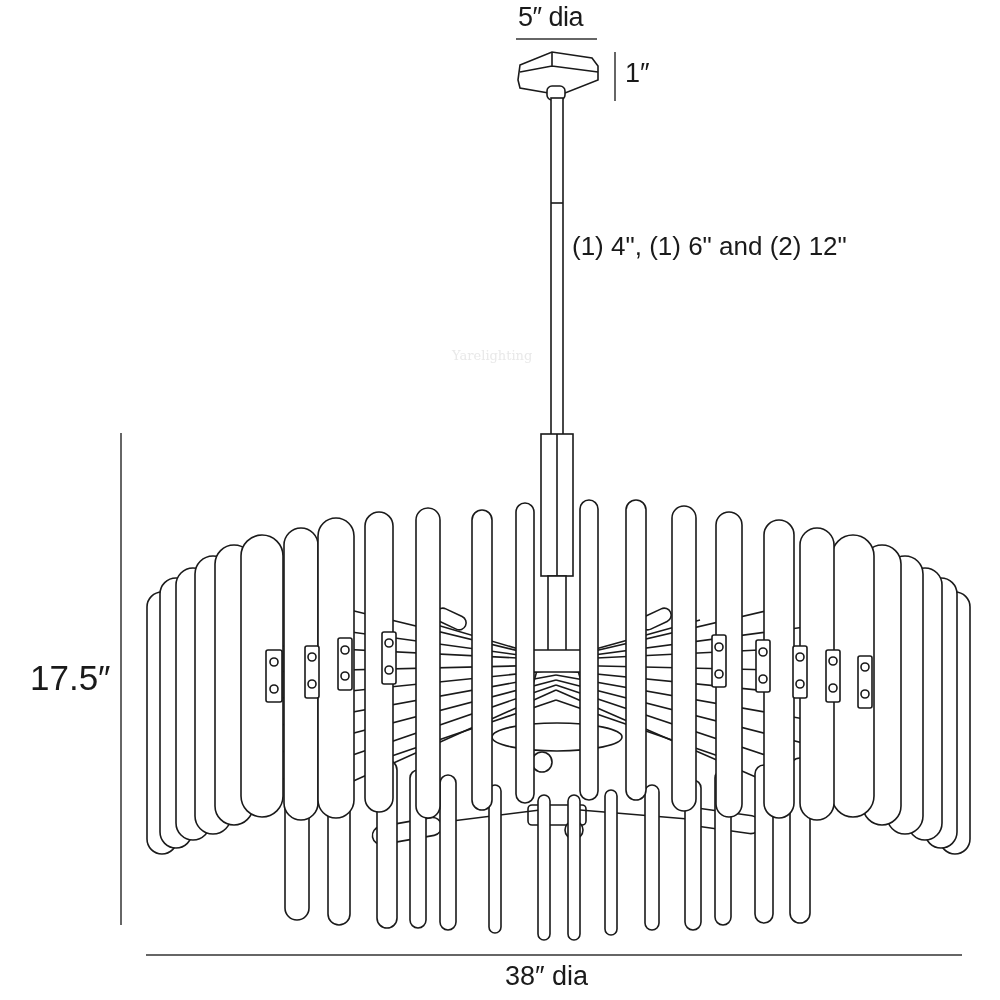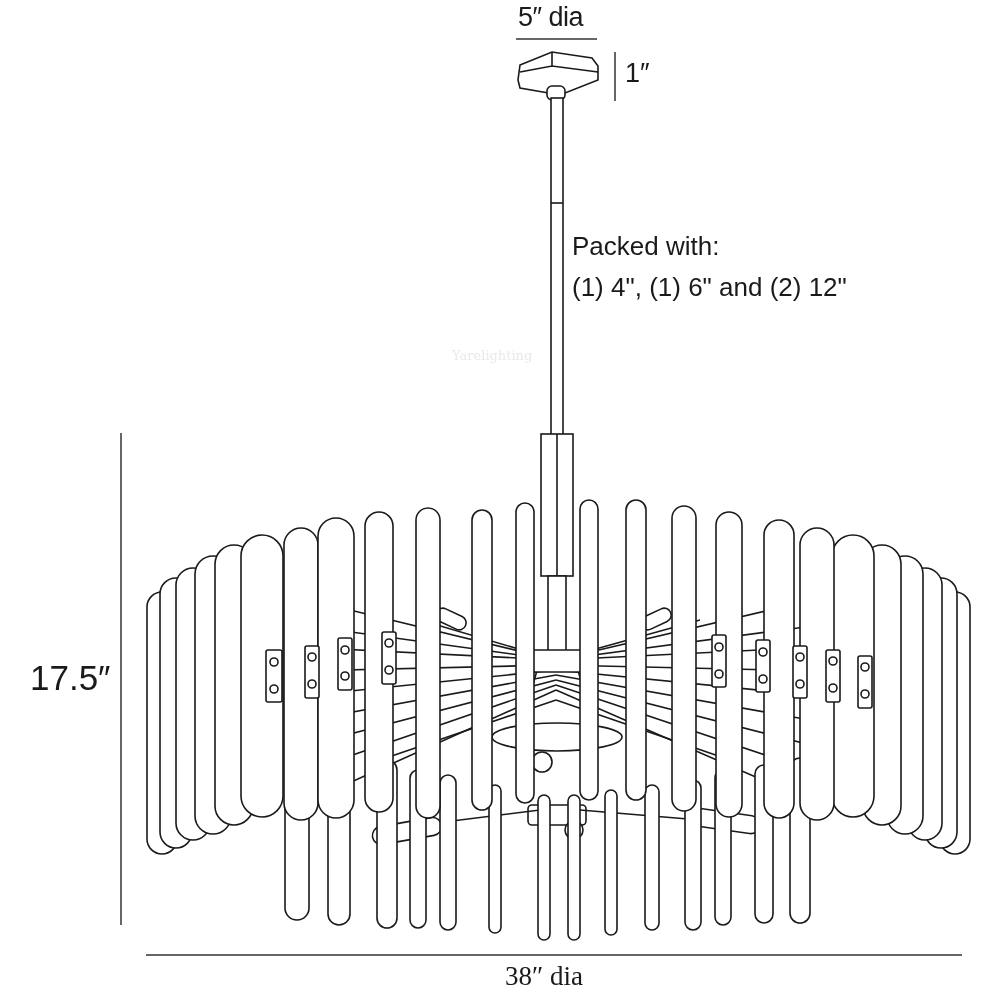--- a/index.html
+++ b/index.html
@@ -1,23 +1,23 @@
 <!DOCTYPE html>
 <html><head>
   <meta charset="utf-8">
   <style>
     html, body { margin:0; padding:0; background:#ffffff; }
     body { width:1000px; height:1000px; position:relative; overflow:hidden;
            font-family:"Liberation Sans", "DejaVu Sans", sans-serif; color:#1a1a1a; }
-    .lbl { position:absolute; white-space:nowrap; color:#1a1a1a; }
+    .lbl { position:absolute; white-space:nowrap; color:#1a1a1a;text-align:center; }
     .lbl-canopy-dia { left:518px; top:2px; font-size:27px; letter-spacing:-0.5px; }
     .lbl-canopy-h { left:625px; top:58px; font-size:27px; }
     .lbl-packed { left:572px; top:226px; font-size:26px; line-height:41px; }
     .lbl-height { left:30px; top:658px; font-size:35px; }
-    .lbl-width { left:505px; top:961px; font-size:27px;font-family:Liberation Serif, serif; }
+    .lbl-width { left:505px; top:961px; font-size:27px; }
     .watermark { position:absolute; left:452px; top:348px; font-size:13px; color:#e9e9e9;
                  font-family:"DejaVu Serif", serif; }
     svg { position:absolute; left:0; top:0; }
     .ln { fill:none; stroke:#1a1a1a; stroke-width:1.6; }
     .paddle { fill:#ffffff; stroke:#1a1a1a; stroke-width:1.6; }
     .dim { stroke:#333; stroke-width:1.5; fill:none; }
   </style>
 </head>
 <body>
 
@@ -159,18 +159,17 @@
       <circle class="ln" cx="833" cy="688" r="4"></circle>
     <rect class="paddle" x="858" y="656" width="14" height="52" rx="2"></rect>
     <circle class="ln" cx="865" cy="667" r="4"></circle>
       <circle class="ln" cx="865" cy="694" r="4"></circle>
   </g>
 </svg>
 
 <div class="lbl lbl-canopy-dia">5″ dia</div>
 <div class="lbl lbl-canopy-h">1″</div>
 <div class="lbl lbl-packed">
-  <div>Packed with:</div>
   <div>(1) 4", (1) 6" and (2) 12"</div>
 </div>
 <div class="watermark">Yarelighting</div>
 <div class="lbl lbl-height">17.5″</div>
 <div class="lbl lbl-width">38″ dia</div>
 
 </body></html>

